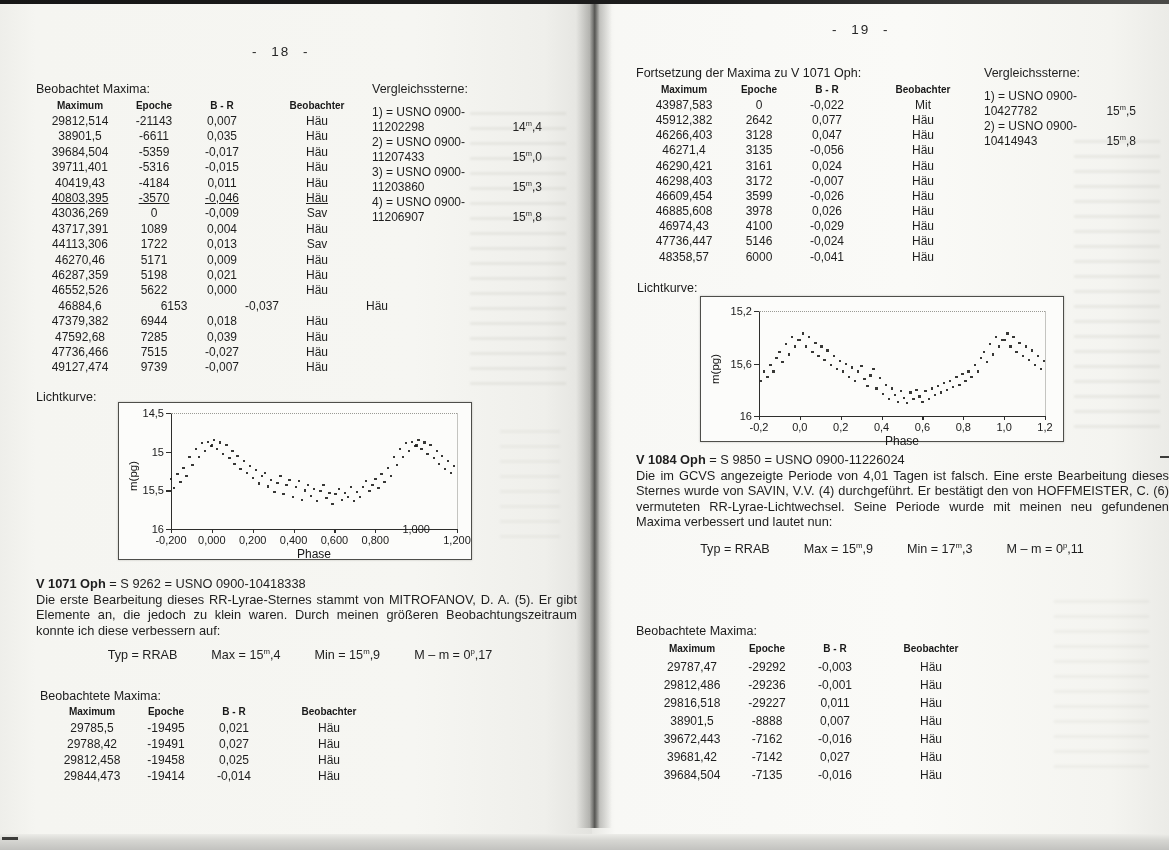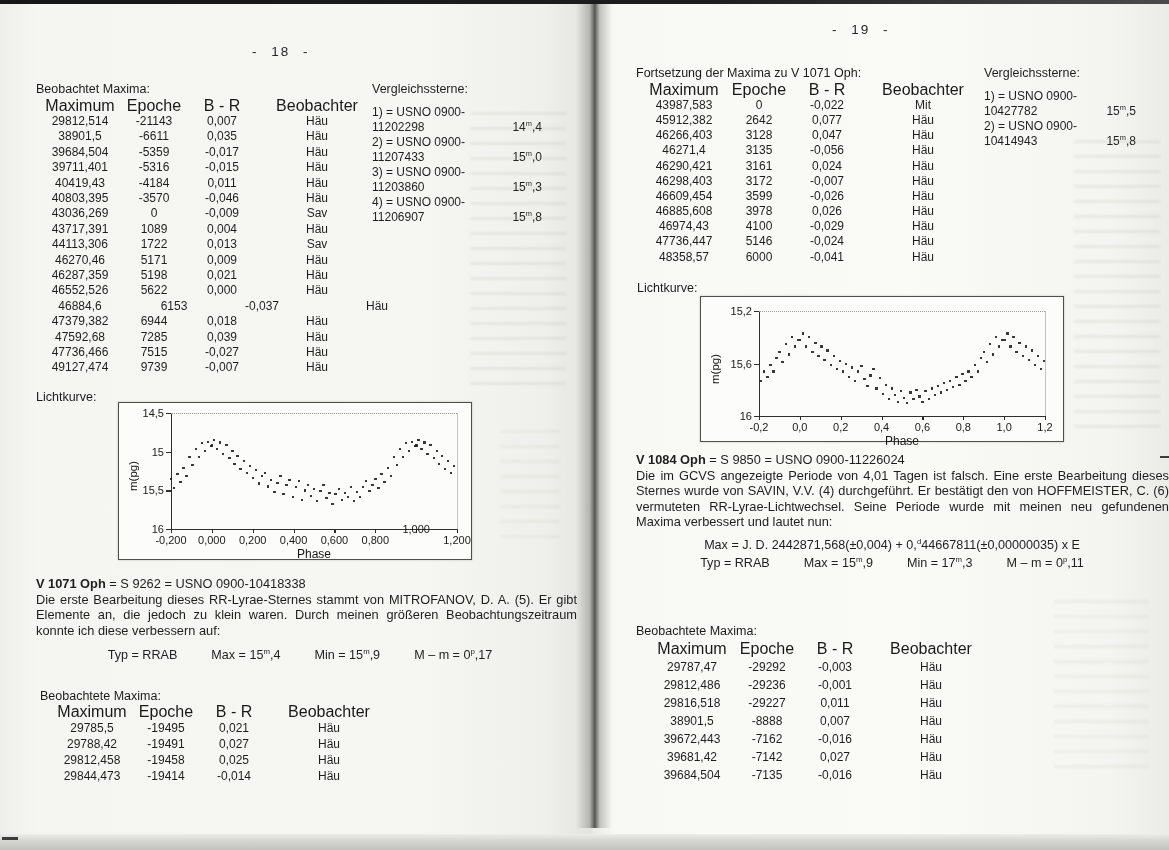--- a/index.html
+++ b/index.html
@@ -22,21 +22,21 @@
   .pageno{position:absolute;font-size:13.5px;letter-spacing:2px;word-spacing:7px;color:#262626;}
 
   .label{position:absolute;font-size:12.5px;color:#1b1b1b;}
 
   
   .table{position:absolute;font-size:12px;line-height:1;}
   .tr{display:grid;align-items:center;}
   .t-cols1 .tr{grid-template-columns:84px 64px 72px 118px;}
   .t-cols2 .tr{grid-template-columns:88px 62px 74px 118px;}
   .tr .c{text-align:center;white-space:nowrap;}
-  .tr.th{font-size:16px;color:#191919;}
+  .tr.th{font-size:10px;color:#191919;font-weight:bold;}
 
   
   .cmp{position:absolute;font-size:12px;}
   .cmp .cmp-label{font-size:12.5px;margin-bottom:9px;}
   .cmp-line1{white-space:nowrap;height:15px;}
   .cmp-line2{display:flex;justify-content:space-between;height:15px;white-space:nowrap;}
   sup{font-size:0.62em;line-height:0;}
 
   
   .chart{position:absolute;background:#fcfcfa;border:1.6px solid #4e4e4a;
@@ -103,21 +103,21 @@
           <span class="c">-5316</span>
           <span class="c">-0,015</span>
           <span class="c">Häu</span>
         </div>
         <div class="tr td" style="height: 15.4px;">
           <span class="c">40419,43</span>
           <span class="c">-4184</span>
           <span class="c">0,011</span>
           <span class="c">Häu</span>
         </div>
-        <div class="tr td" style="height: 15.4px;">
+        <div class="tr td" style="height: 15.4px; text-decoration: underline;">
           <span class="c">40803,395</span>
           <span class="c">-3570</span>
           <span class="c">-0,046</span>
           <span class="c">Häu</span>
         </div>
         <div class="tr td" style="height: 15.4px;">
           <span class="c">43036,269</span>
           <span class="c">0</span>
           <span class="c">-0,009</span>
           <span class="c">Sav</span>
@@ -620,21 +620,20 @@
       </div>
 
     <div class="starsec" style="left:44px;top:452px;width:533px;">
       <div class="st-title">
         <span class="b">V 1084 Oph</span><span> = S 9850 = USNO 0900-11226024</span>
       </div>
       <div class="st-body">Die im GCVS angezeigte Periode von 4,01 Tagen ist falsch. Eine erste Bearbeitung dieses Sternes wurde von SAVIN, V.V. (4) durchgeführt. Er bestätigt den von HOFFMEISTER, C. (6) vermuteten RR-Lyrae-Lichtwechsel. Seine Periode wurde mit meinen neu gefundenen Maxima verbessert und lautet nun:</div>
     </div>
 
     <div class="formula" style="left:60px;top:538px;width:480px;">
-      <div class="f-line1">Max = J. D. 2442871,568(±0,004) + 0,<sup>d</sup>44667811(±0,00000035) x E</div>
       <div class="f-line2">
         <span>Typ = RRAB</span>
         <span>Max = 15<sup>m</sup>,9</span>
         <span>Min = 17<sup>m</sup>,3</span>
         <span>M – m = 0<sup>p</sup>,11</span>
       </div>
     </div>
 
 
     <div class="label" style="left:44px;top:624px;">Beobachtete Maxima:</div>

